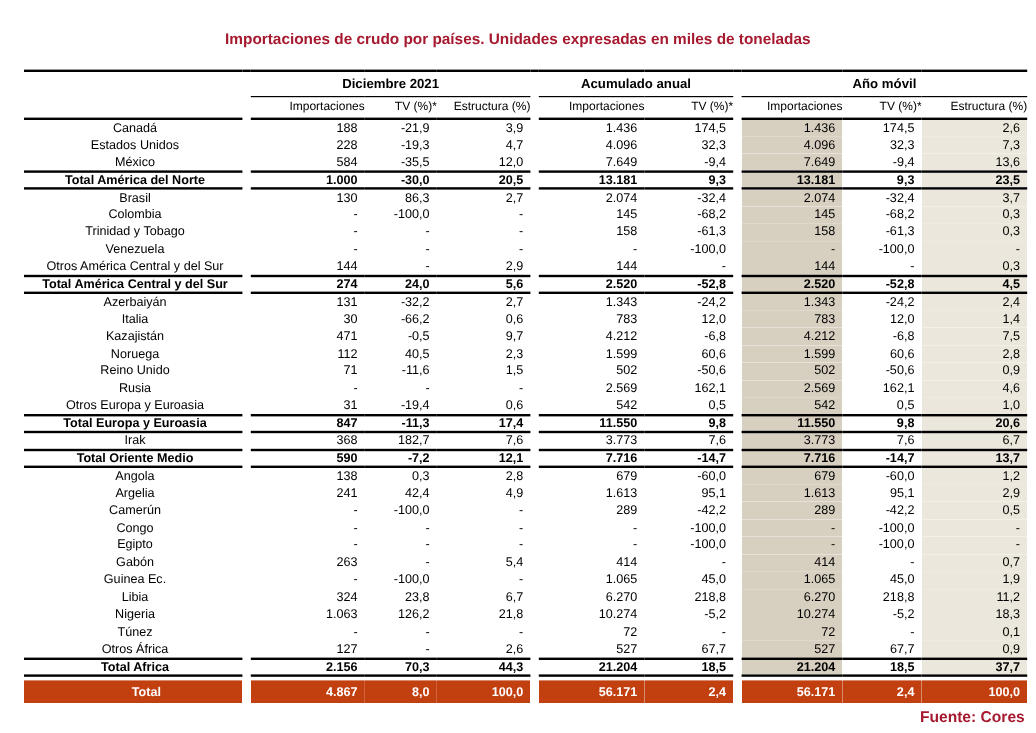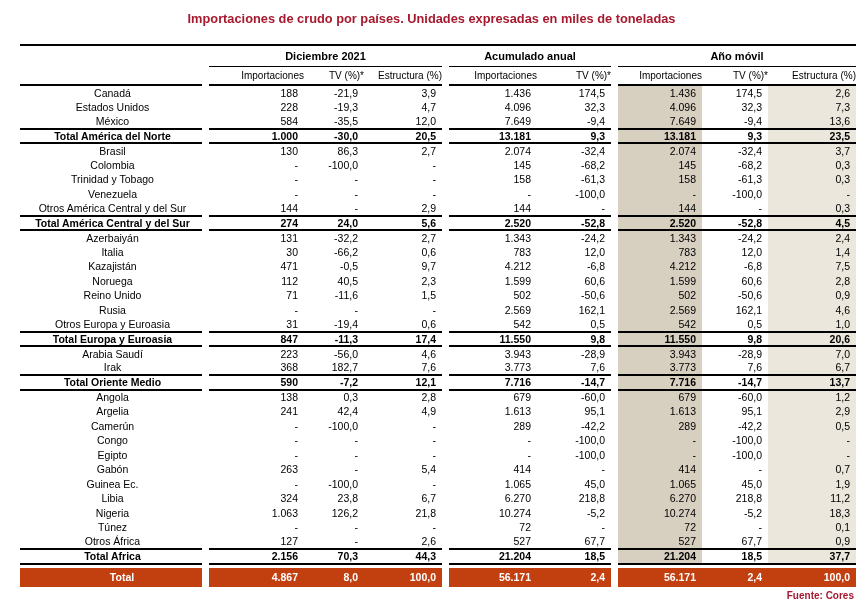--- a/index.html
+++ b/index.html
@@ -6,21 +6,21 @@
   html, body { margin: 0; padding: 0; }
   body {
     width: 863px; height: 611px;
     background: #ffffff;
     font-family: "Liberation Sans", sans-serif;
     color: #000;
   }
   .page { position: relative; width: 863px; height: 611px; overflow: hidden; }
 
   .title {
-    margin: 0; padding-top: 11px;
+    margin: 14px; padding-top: 11px;
     text-align: center;
     font-size: 12.8px; font-weight: bold;
     color: var(--accent, #A6192E);
   }
 
   table.report {
     border-collapse: collapse;
     table-layout: fixed;
     width: 836px;
     margin: 18px 0 0 20px;
@@ -59,21 +59,21 @@
 
   tr.gap-row td { height: 4px; border: none; background: #fff; }
 
   tr.grand td { height: 19px; font-weight: bold; color: #fff; background: var(--total-bg, #C23F10); }
   tr.grand td.sp { background: #fff; }
   tr.grand td.col-label { padding-left: 22px; }
 
   .source {
     position: absolute;
     right: 9px; top: 590px;
-    font-size: 10px; font-weight: bold;
+    font-size: 13px; font-weight: bold;
     color: var(--accent, #A6192E);
   }
 </style>
 </head>
 <body>
 
 <div class="page">
   <h1 class="title">Importaciones de crudo por países. Unidades expresadas en miles de toneladas</h1>
 
   <table class="report">
@@ -363,34 +363,20 @@
           <td class="num">17,4</td>
           <td class="sp"></td>
           <td class="num">11.550</td>
           <td class="num">9,8</td>
           <td class="sp"></td>
           <td class="num shade-a">11.550</td>
           <td class="num">9,8</td>
           <td class="num shade-b">20,6</td>
         </tr>
         <tr class="data">
-          <td class="col-label">Arabia Saudí</td>
-          <td class="sp"></td>
-          <td class="num">223</td>
-          <td class="num">-56,0</td>
-          <td class="num">4,6</td>
-          <td class="sp"></td>
-          <td class="num">3.943</td>
-          <td class="num">-28,9</td>
-          <td class="sp"></td>
-          <td class="num shade-a">3.943</td>
-          <td class="num">-28,9</td>
-          <td class="num shade-b">7,0</td>
-        </tr>
-        <tr class="data">
           <td class="col-label">Irak</td>
           <td class="sp"></td>
           <td class="num">368</td>
           <td class="num">182,7</td>
           <td class="num">7,6</td>
           <td class="sp"></td>
           <td class="num">3.773</td>
           <td class="num">7,6</td>
           <td class="sp"></td>
           <td class="num shade-a">3.773</td>

